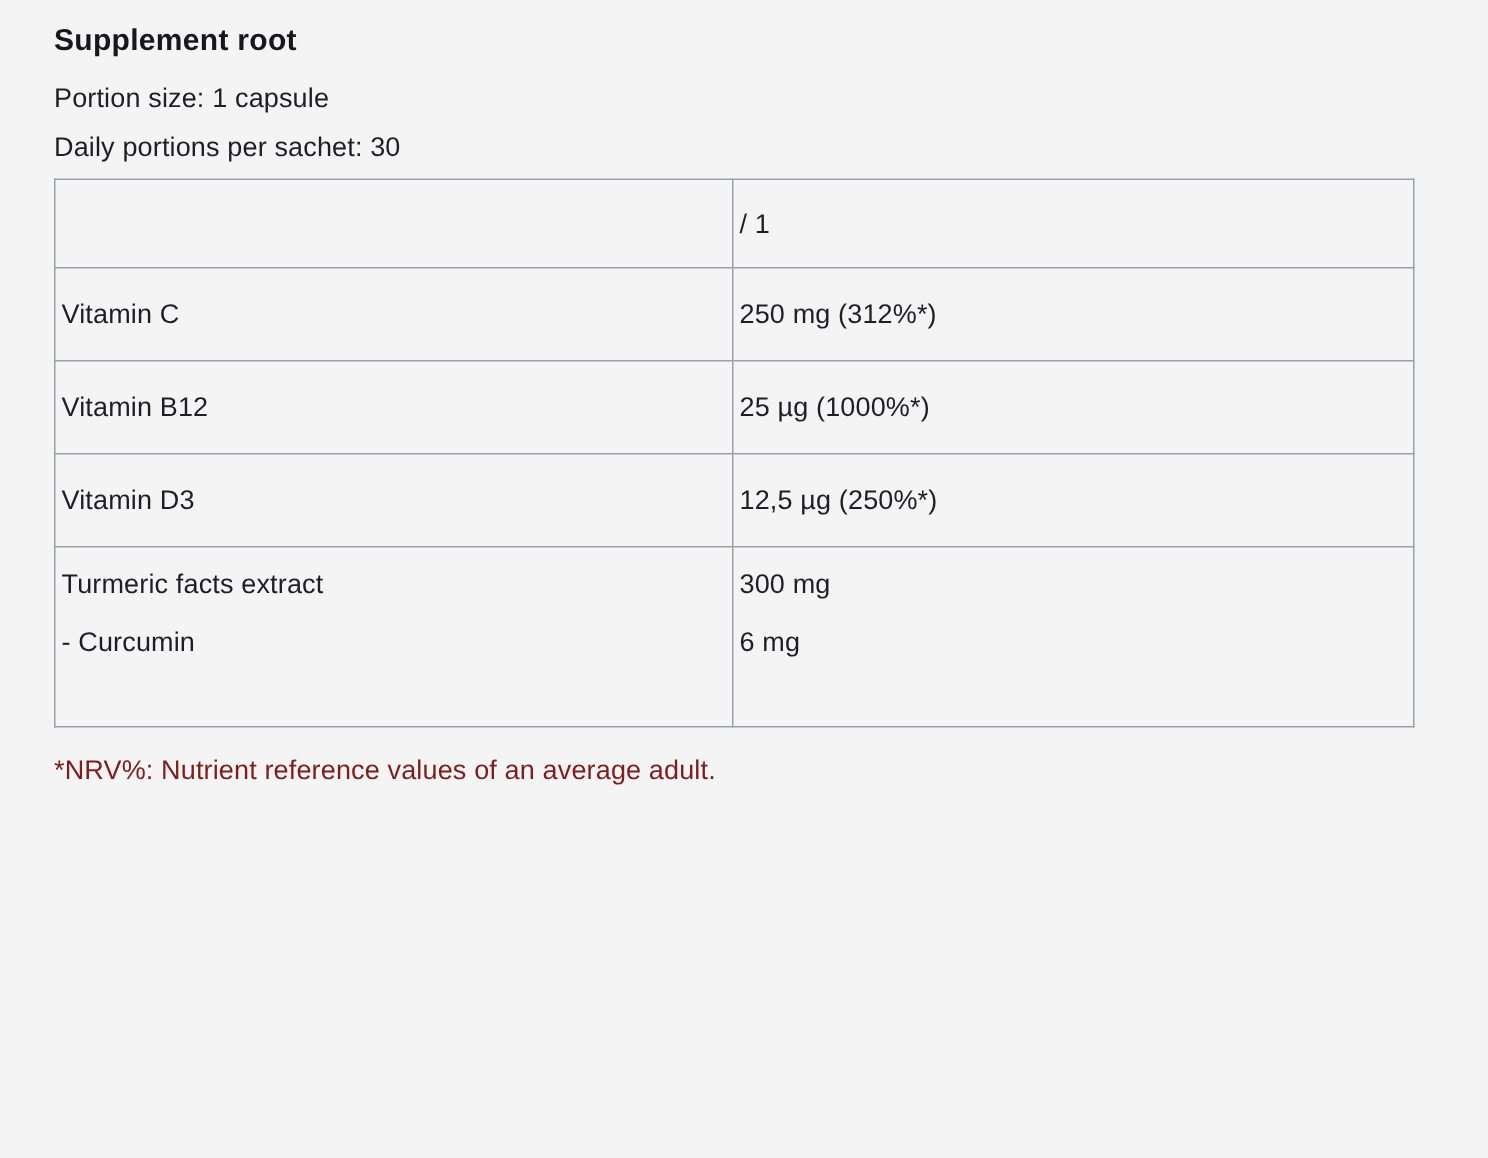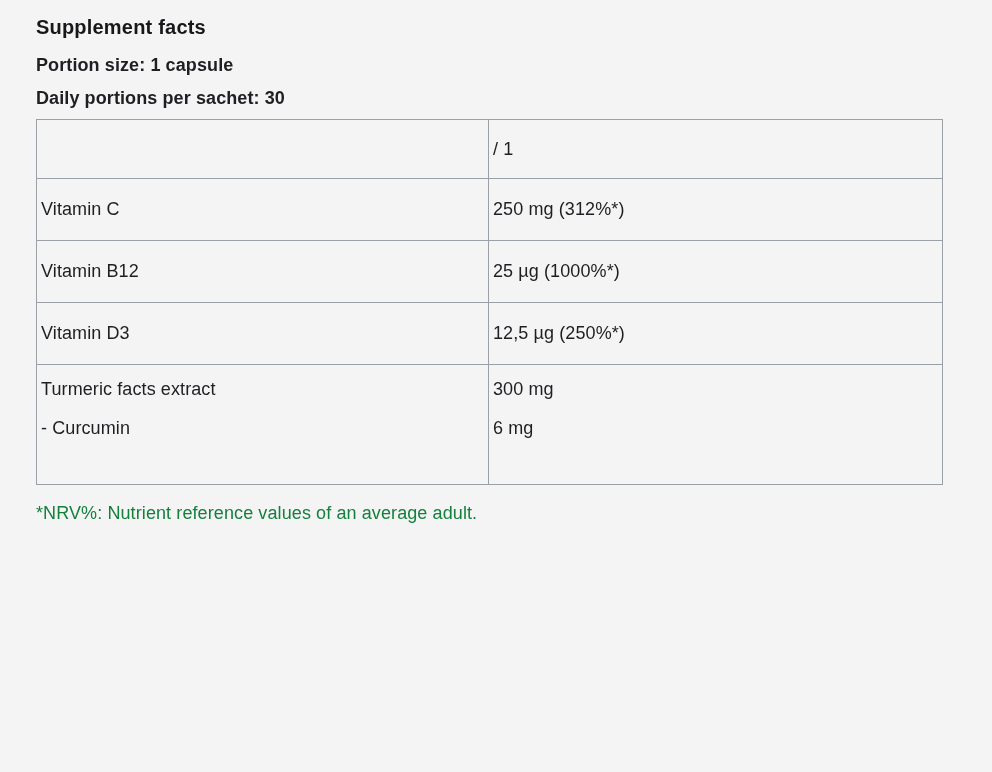--- a/index.html
+++ b/index.html
@@ -21,21 +21,21 @@
   }
   .title {
     font-size: 20px;
     font-weight: bold;
     letter-spacing: 0.2px;
     margin: 0 0 16px 0;
     color: #18181b;
   }
   .subline {
     font-size: 18px;
-    font-weight: 700;
+    font-weight: 400;
     margin: 0 0 12px 0;
     color: #1f1f23;
     letter-spacing: 0.1px;
   }
   .subline.second {
     margin-bottom: 10px;
   }
   table.facts {
     border-collapse: collapse;
     width: 906px;
@@ -71,31 +71,31 @@
   .stack-line {
     display: block;
     margin-bottom: 18px;
   }
   .stack-line:last-child {
     margin-bottom: 0;
   }
   .footnote {
     font-size: 18px;
     font-weight: 400;
-    color: #15803d;
+    color: #7f1d1d;
     margin-top: 18px;
     letter-spacing: 0.1px;
   }
 </style>
 </head>
 <body>
 
 <div class="page">
 
-  <h1 class="title">Supplement facts</h1>
+  <h1 class="title">Supplement root</h1>
 
   <div class="subline">Portion size: 1 capsule</div>
   <div class="subline second">Daily portions per sachet: 30</div>
 
   <table class="facts">
     <colgroup>
       <col class="name-col">
       <col class="value-col">
     </colgroup>
     <thead>

